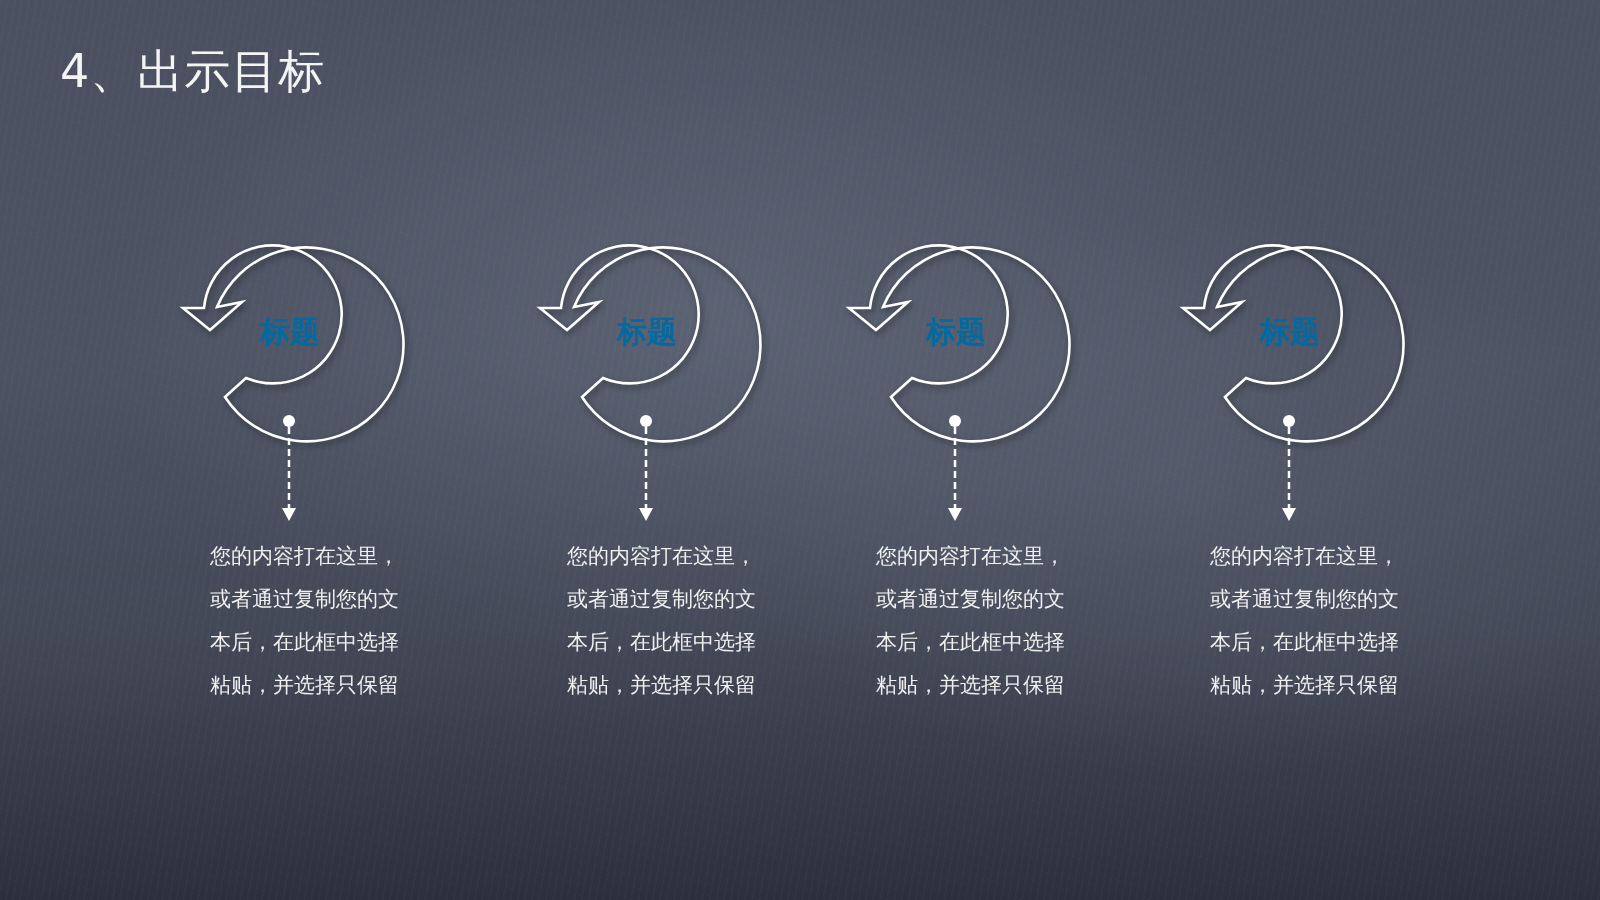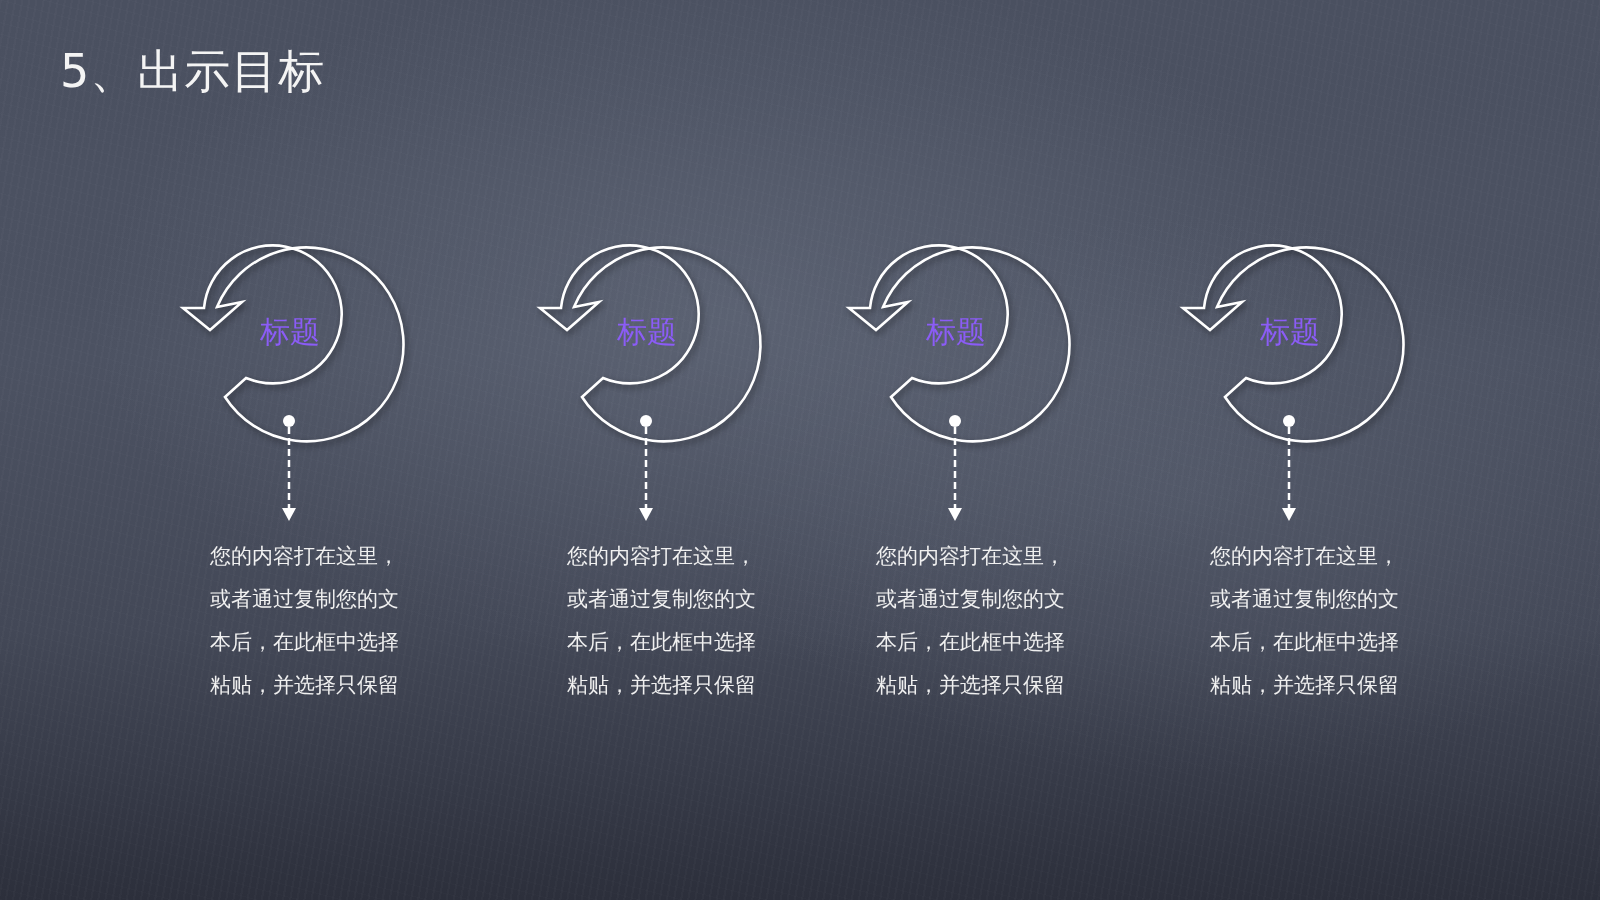--- a/index.html
+++ b/index.html
@@ -24,36 +24,36 @@
     color: #f4f4f4; margin: 0; line-height: 1.2;
   }
   .step {
     position: absolute; top: 230px; width: 240px; height: 480px;
   }
   .step svg.cycle {
     position: absolute; left: 0; top: 0; overflow: visible;
   }
   .step .step-title {
     position: absolute; left: 0; width: 240px; top: 82px;
-    text-align: center; font-size: 30px; color: #8b5cf6;
+    text-align: center; font-size: 30px; color: #0369a1; font-weight: bold;
   }
   .step .body-text {
     position: absolute; left: 8px; top: 305px; width: 240px;
     font-size: 21px; line-height: 43px; color: #f0f0f0;
     white-space: nowrap;
     margin-left: 32px;
   }
   .step .body-text div { height: 43px; }
 </style>
 </head>
 <body>
 
 <div class="chalk-noise"></div>
 
-<h1 class="page-title">5、出示目标</h1>
+<h1 class="page-title">4、出示目标</h1>
 
 <div class="step" style="left:170px;">
   <svg class="cycle" width="240" height="300" viewBox="0 0 240 300">
     <g fill="none" stroke="#ffffff" stroke-width="2.6" stroke-linejoin="miter">
       <path d="M55,167 A97,97 0 1,0 47,77 L72,72 L40,100 L13,78 L34,78 A69,69 0 1,1 76,148 Z" style="filter: drop-shadow(2px 3px 3px rgba(0,0,0,0.45));"></path>
     </g>
     <circle cx="119" cy="191" r="6" fill="#ffffff"></circle>
     <line x1="119" y1="197" x2="119" y2="280" stroke="#ffffff" stroke-width="2.5" stroke-dasharray="7,4"></line>
     <polygon points="112,278 126,278 119,291" fill="#ffffff"></polygon>
   </svg>

